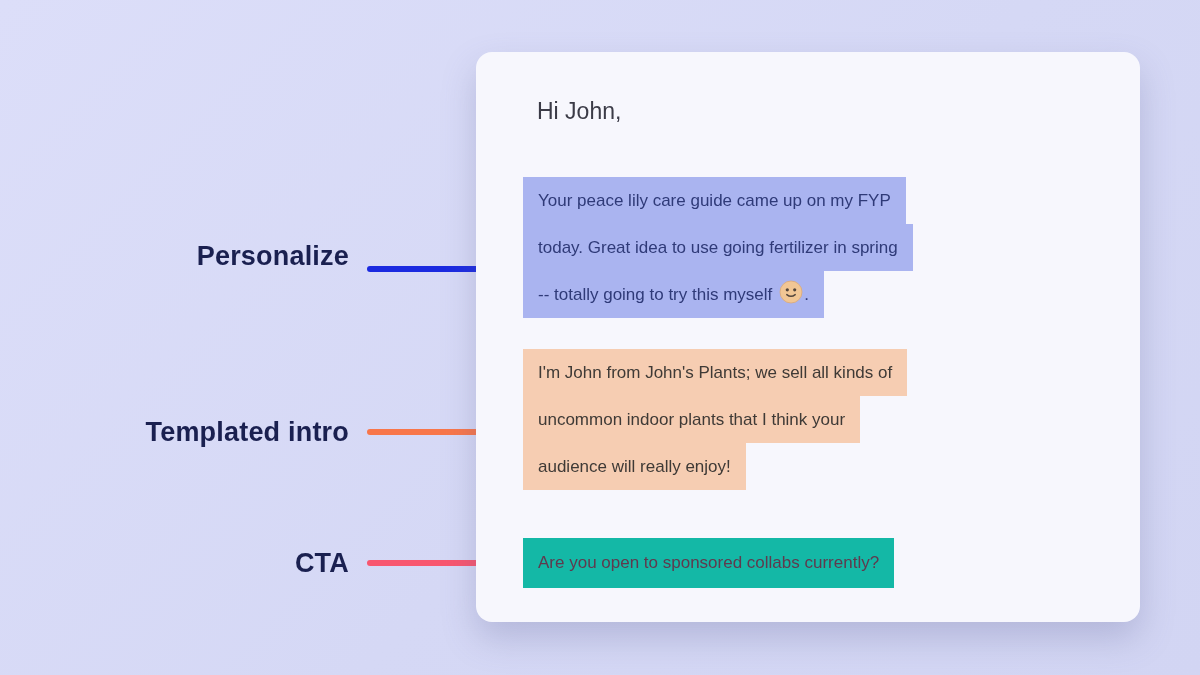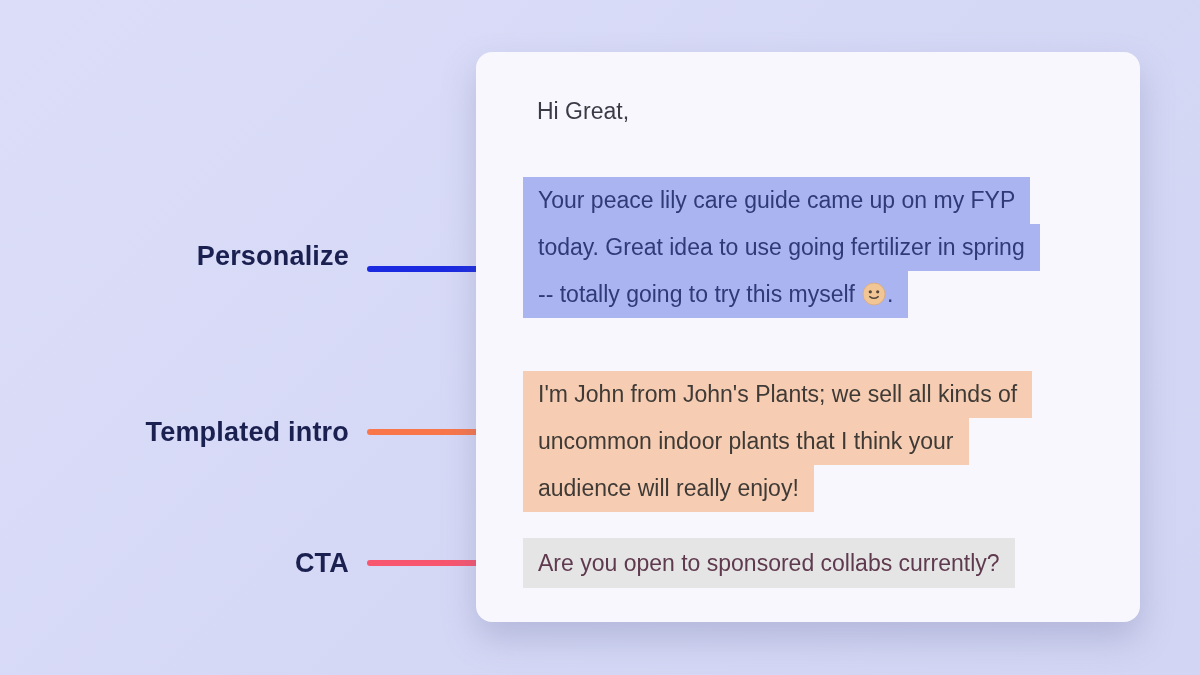--- a/index.html
+++ b/index.html
@@ -35,30 +35,30 @@
     position: absolute; left: 476px; top: 52px; width: 664px; height: 570px;
     background: #f7f7fd; border-radius: 16px;
     box-shadow: 0 16px 34px rgba(96, 99, 150, 0.28);
   }
   .greeting {
     position: absolute; left: 61px; top: 46px; margin: 0;
     font-size: 23px; color: #3b3b47;
   }
   .para { position: absolute; left: 47px; }
   .para-1 { top: 125px; }
-  .para-2 { top: 319px; }
+  .para-2 { top: 297px; }
   .para-3 { top: 486px; }
   .hl-row { height: 47px; }
   .hl {
     display: inline-block; padding: 0 15px; line-height: 47px;
-    font-size: 23px; white-space: nowrap;
+    font-size: 17px; white-space: nowrap;
   }
   .hl-blue  { background: #aab4f0; color: #2f3a78; }
   .hl-peach { background: #f6cdb2; color: #3f3a36; }
-  .hl-pink  { background: #e5e5e5; color: #5f3a4e; line-height: 50px; }
+  .hl-pink  { background: #14b8a6; color: #5f3a4e; line-height: 50px; }
   .para-3 .hl-row { height: 50px; }
 
   .emoji {
     display: inline-block; width: 24px; height: 24px;
     margin: 0 1px 0 7px; vertical-align: -4px;
   }
   .emoji svg { display: block; }
 </style>
 </head>
 <body>
@@ -78,21 +78,21 @@
   </div>
 
   <div class="ann-row ann-row-3">
     <span class="ann-label">CTA</span>
     <span class="ann-line c-pink"></span>
     <span class="ann-dot c-pink"></span>
   </div>
 
   <div class="card">
 
-    <p class="greeting">Hi Great,</p>
+    <p class="greeting">Hi John,</p>
 
     <div class="para para-1">
       <div class="hl-row">
         <span class="hl hl-blue">Your peace lily care guide came up on my FYP</span>
       </div>
       <div class="hl-row">
         <span class="hl hl-blue">today. Great idea to use going fertilizer in spring</span>
       </div>
       <div class="hl-row">
         <span class="hl hl-blue"><span>-- totally going to try this myself</span><span class="emoji"><svg viewBox="0 0 24 24" width="24" height="24" aria-hidden="true">

